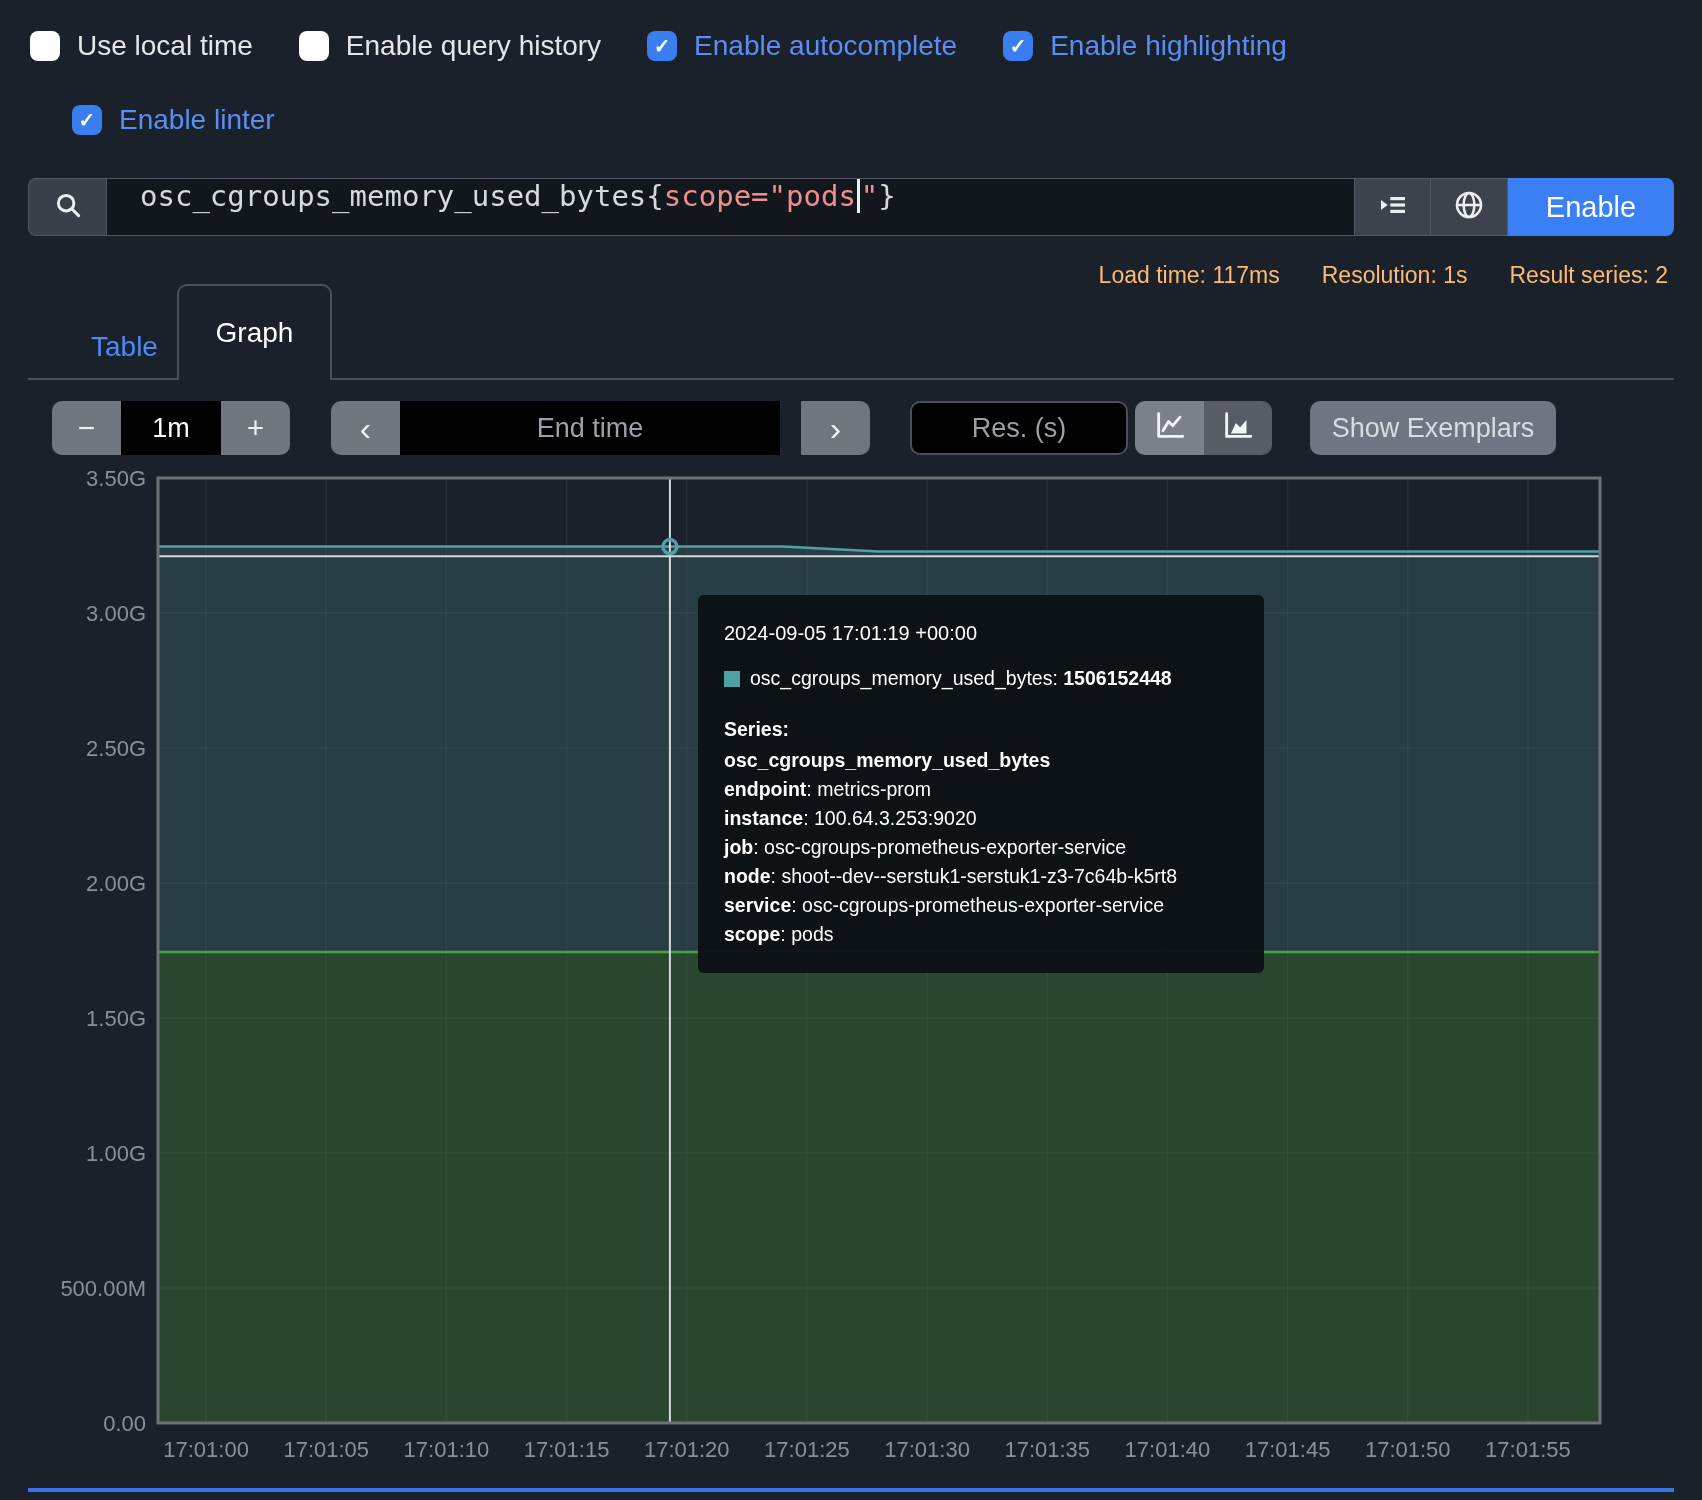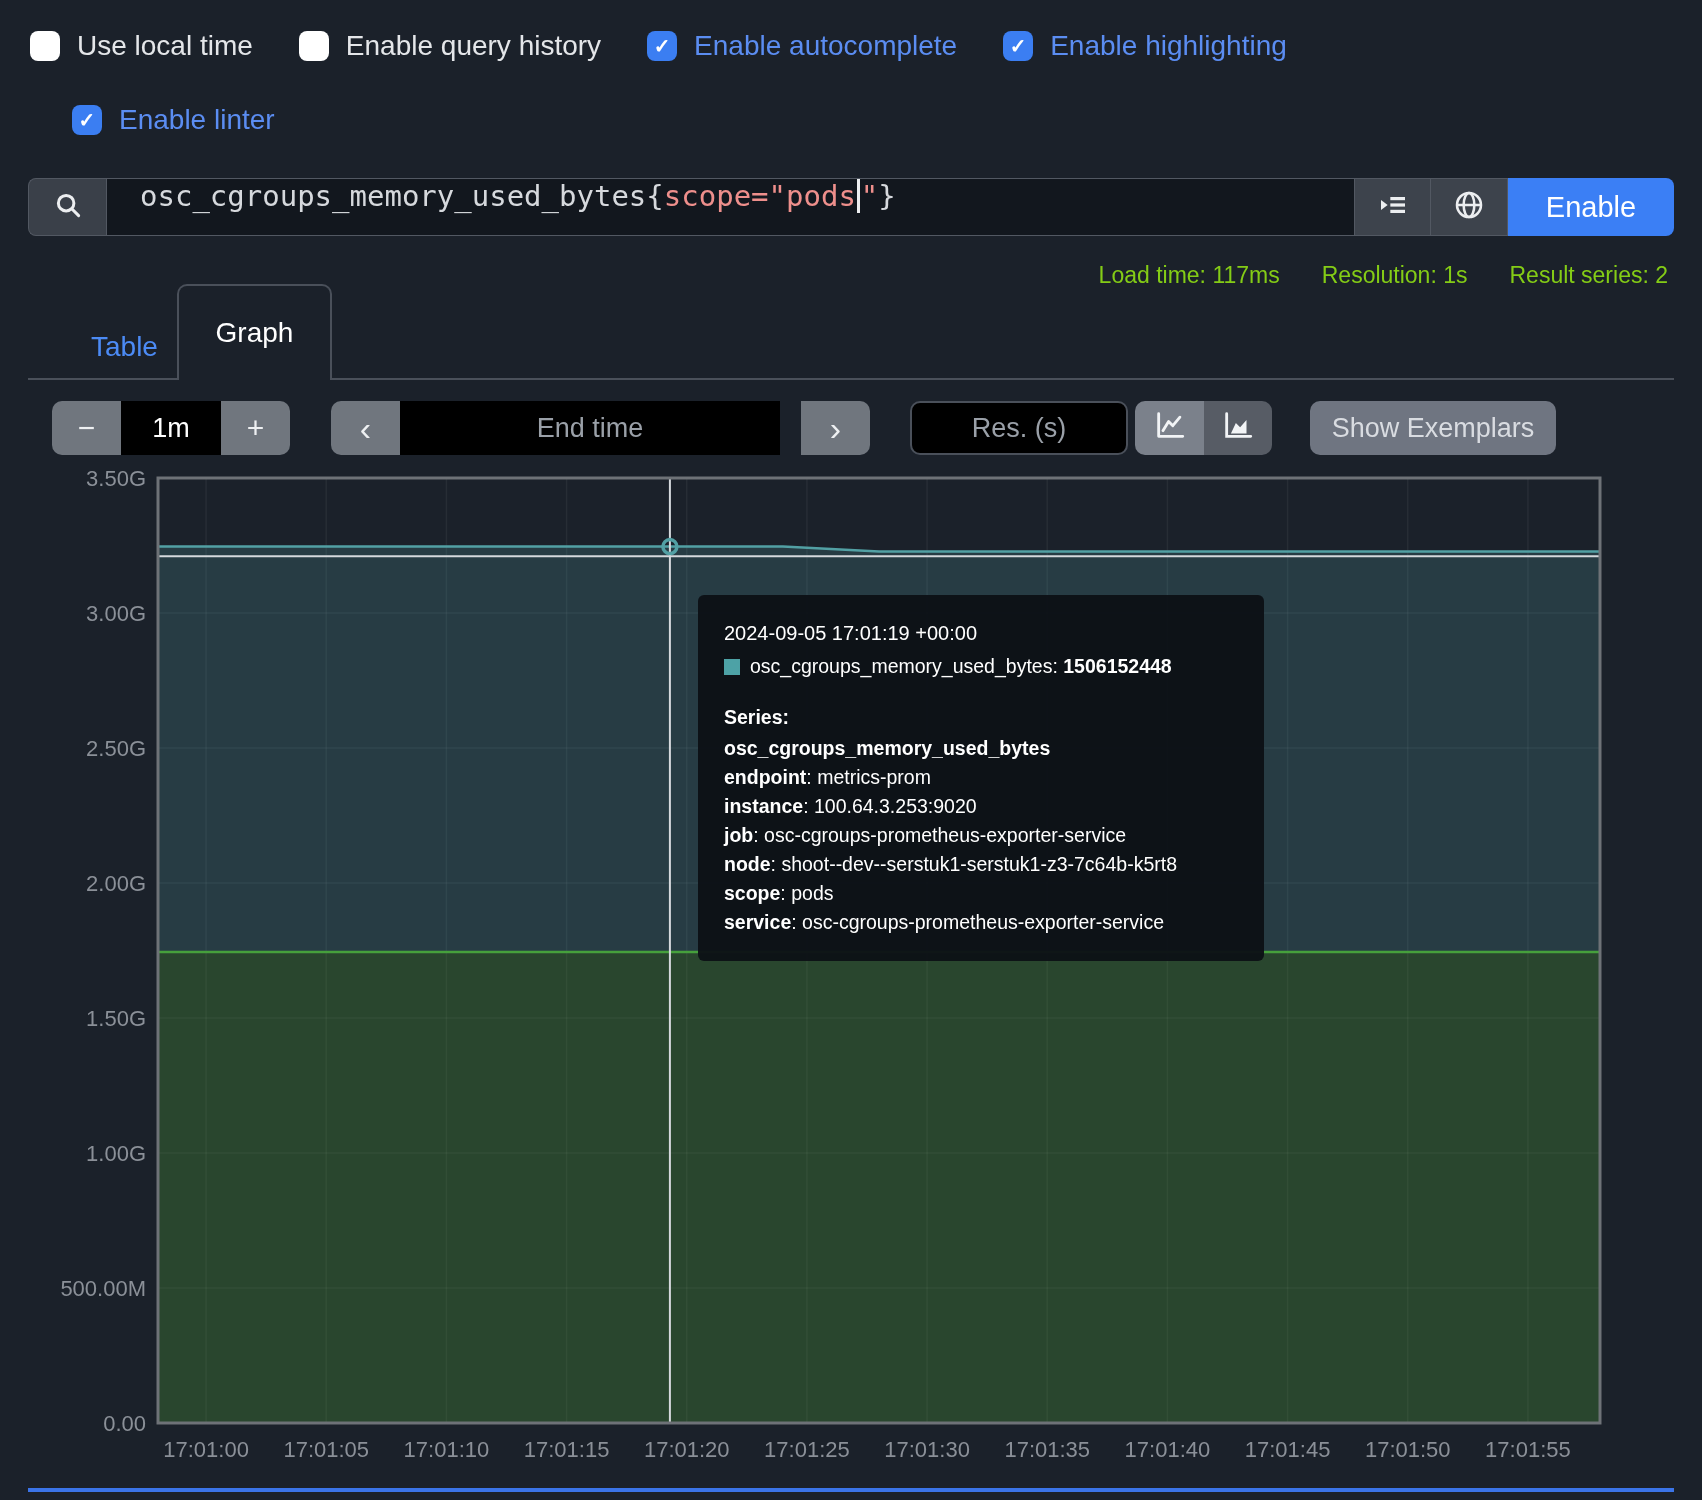--- a/index.html
+++ b/index.html
@@ -27,21 +27,21 @@
   .seg-string{color:#ee8f8c;}
   .cursor{display:inline-block;width:3px;height:34px;background:#eceef0;margin:0 1px;vertical-align:middle;}
   .qbtn{width:77px;background:#3d434c;border:1px solid #525862;box-sizing:border-box;
         display:flex;align-items:center;justify-content:center;cursor:pointer;}
   .qbtn.globe{border-left:0;}
   .execute-btn{width:166px;background:#3b7ff5;color:#fff;font-size:29px;border:0;
                border-radius:0 8px 8px 0;display:flex;align-items:center;justify-content:center;cursor:pointer;
                font-family:"Liberation Sans",sans-serif;}
 
   
-  .stats{position:absolute;top:262px;right:34px;display:flex;gap:42px;font-size:23px;color:#84cc16;white-space:nowrap;}
+  .stats{position:absolute;top:262px;right:34px;display:flex;gap:42px;font-size:23px;color:#fdba74;white-space:nowrap;}
 
   
   .tab-bar{position:absolute;left:28px;top:284px;width:1646px;height:94px;border-bottom:2px solid #4a505a;box-sizing:content-box;}
   .tab-table{position:absolute;left:35px;top:16px;height:94px;line-height:94px;padding:0 28px;
              color:#4c8bf5;font-size:28px;cursor:pointer;}
   .tab-graph{position:absolute;left:149px;top:0;width:155px;height:96px;line-height:94px;text-align:center;
              border:2px solid #4a505a;border-bottom:0;border-radius:10px 10px 0 0;background:#1b212a;
              color:#ffffff;font-size:28px;box-sizing:border-box;cursor:pointer;}
 
   
@@ -66,21 +66,21 @@
                   font-family:"Liberation Sans",sans-serif;}
 
   
   .chart{position:absolute;left:28px;top:466px;width:1646px;height:1010px;}
   .chart svg{display:block;}
 
   
   .tooltip{position:absolute;left:698px;top:595px;width:566px;background:rgba(13,17,22,0.96);
            border-radius:6px;padding:24px 26px;box-sizing:border-box;z-index:5;
            font-size:19.5px;line-height:29px;color:#fff;}
-  .tt-time{font-size:20px;margin-bottom:4px;}
+  .tt-time{font-size:20px;margin-bottom:16px;}
   .tt-value-line{display:flex;align-items:center;gap:10px;margin-bottom:22px;white-space:nowrap;}
   .tt-swatch{width:16px;height:16px;flex:0 0 auto;}
   .tt-bold{font-weight:bold;}
   .tt-series-head{font-weight:bold;margin-bottom:2px;}
   .tt-metric{font-weight:bold;}
   .tt-row b{font-weight:bold;}
 
   .panel-divider{position:absolute;left:28px;top:1488px;width:1646px;height:4px;background:#3b74e8;}
 </style>
 </head>
@@ -257,19 +257,19 @@
       <span class="tt-swatch" id="tt-swatch" style="background: rgb(77, 162, 166);"></span>
       <span><span>osc_cgroups_memory_used_bytes</span>:&nbsp;<span class="tt-bold">1506152448</span></span>
     </div>
     <div class="tt-series-head">Series:</div>
     <div class="tt-metric">osc_cgroups_memory_used_bytes</div>
     <div id="tt-labels">
         <div class="tt-row"><b>endpoint</b>: metrics-prom</div>
         <div class="tt-row"><b>instance</b>: 100.64.3.253:9020</div>
         <div class="tt-row"><b>job</b>: osc-cgroups-prometheus-exporter-service</div>
         <div class="tt-row"><b>node</b>: shoot--dev--serstuk1-serstuk1-z3-7c64b-k5rt8</div>
+        <div class="tt-row"><b>service</b>: osc-cgroups-prometheus-exporter-service</div>
         <div class="tt-row"><b>scope</b>: pods</div>
-        <div class="tt-row"><b>service</b>: osc-cgroups-prometheus-exporter-service</div>
       </div>
   </div>
 
   <div class="panel-divider"></div>
 </div>
 
 </body></html>

